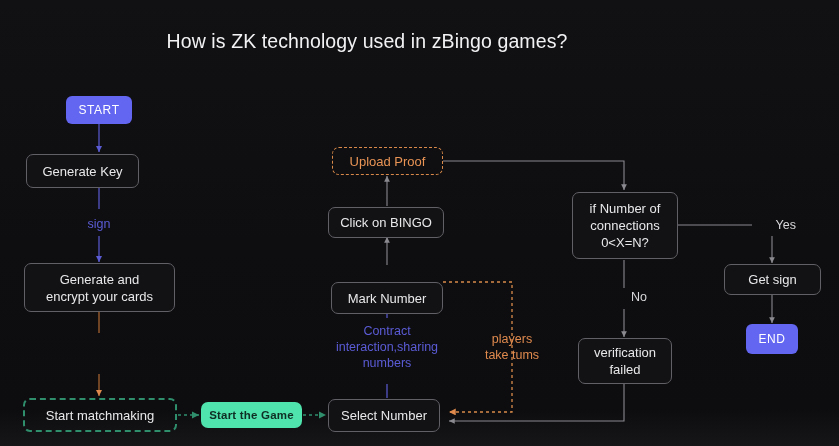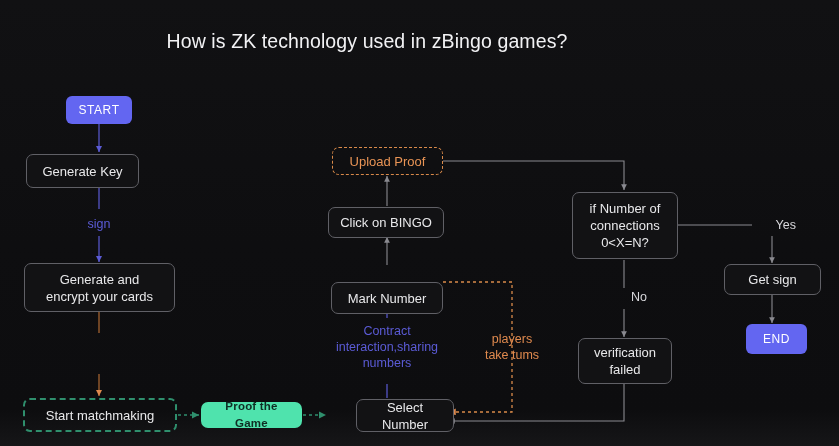--- a/index.html
+++ b/index.html
@@ -141,40 +141,40 @@
 
   <div class="node pill-start" style="left:66px; top:96px; width:66px; height:28px;">START</div>
 
   <div class="node outline" style="left:26px; top:154px; width:113px; height:34px;">Generate Key</div>
 
   <div class="node outline" style="left:24px; top:263px; width:151px; height:49px; white-space:pre-line;">Generate and
 encrypt your cards</div>
 
   <div class="node dashed-green" style="left:23px; top:398px; width:154px; height:34px;">Start matchmaking</div>
 
-  <div class="node pill-green" style="left:201px; top:402px; width:101px; height:26px;">Proof the Game</div>
+  <div class="node pill-green" style="left:201px; top:402px; width:101px; height:26px;">Start the Game</div>
 
-  <div class="node outline" style="left:328px; top:399px; width:98px; height:33px;margin-left:28px;">Select Number</div>
+  <div class="node outline" style="left:328px; top:399px; width:112px; height:33px;">Select Number</div>
 
   <div class="node outline" style="left:331px; top:266px; width:112px; height:32px;margin-top:16px;">Mark Number</div>
 
   <div class="node outline" style="left:328px; top:207px; width:116px; height:31px;">Click on BINGO</div>
 
   <div class="node dashed-orange" style="left:332px; top:147px; width:111px; height:28px;">Upload Proof</div>
 
   <div class="node outline" style="left:572px; top:192px; width:106px; height:67px; white-space:pre-line;">if Number of
 connections
 0&lt;X=N?</div>
 
   <div class="node outline" style="left:724px; top:264px; width:97px; height:31px;">Get sign</div>
 
   <div class="node outline" style="left:578px; top:338px; width:94px; height:46px; white-space:pre-line;">verification
 failed</div>
 
-  <div class="node pill-end" style="left:746px; top:324px; width:61px; height:30px;">END</div>
+  <div class="node pill-end" style="left:746px; top:324px; width:52px; height:30px;">END</div>
 
   <div class="edge-label lbl-indigo" style="left:59px; top:216px; width:80px;">sign</div>
 
 
   <div class="edge-label lbl-indigo" style="left:317px; top:323px; width:140px;">Contract
 interaction,sharing
 numbers</div>
 
   <div class="edge-label lbl-orange" style="left:467px; top:331px; width:90px;">players
 take tums</div>

